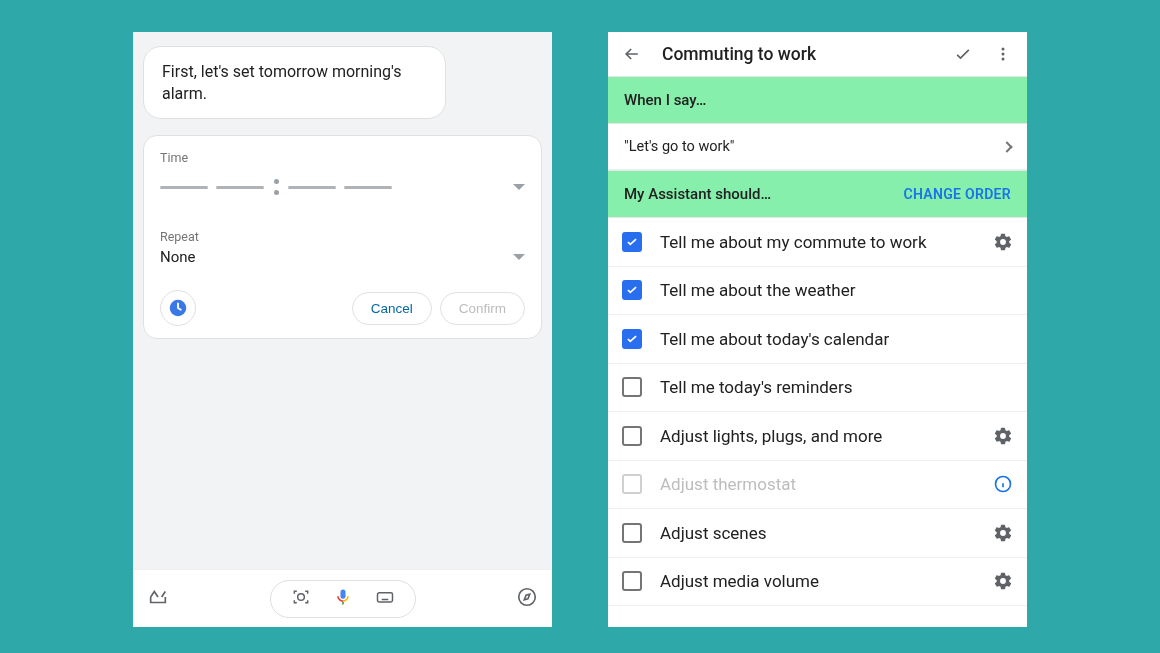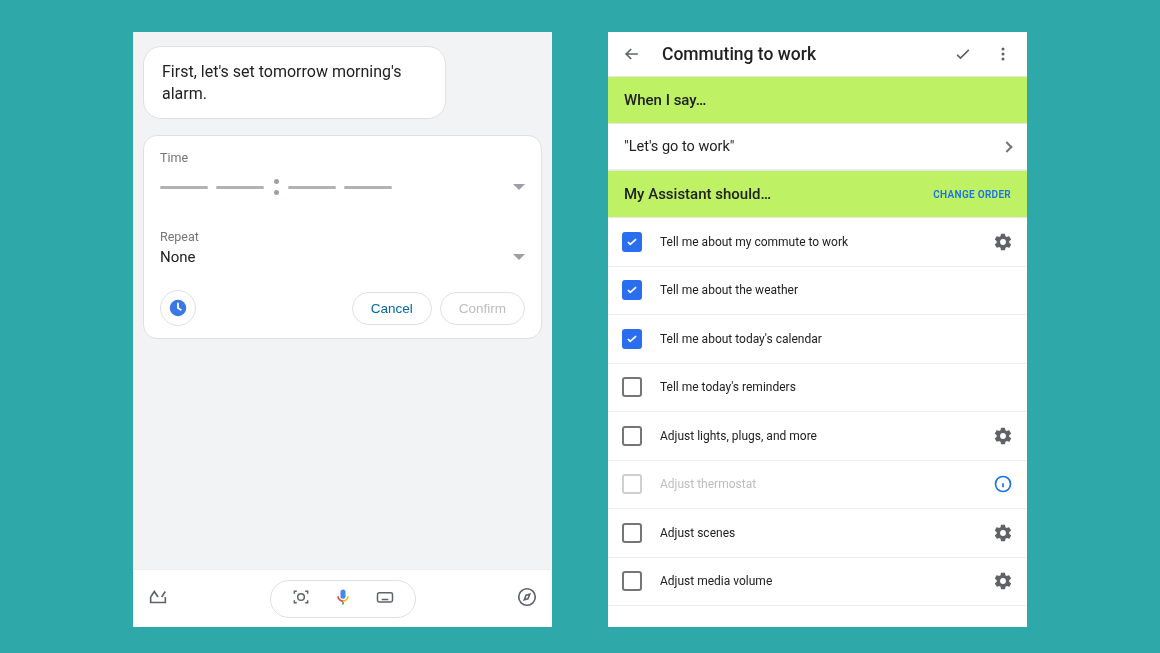--- a/index.html
+++ b/index.html
@@ -168,33 +168,33 @@
   .right-header .title {
     flex: 1 1 auto;
     font-size: 17.5px;
     font-weight: 500;
     color: #212121;
   }
   .right-header svg, .right-header .icon { width: 20px; height: 20px; }
   .hdr-icon { color: #5f6368; display: flex; align-items: center; }
 
   .section-header {
-    background: #bef264;
+    background: #86efac;
     padding: 14px 16px;
     font-size: 15px;
     font-weight: 500;
     color: #212121;
     border-top: 1px solid #e6e6e6;
     border-bottom: 1px solid #e6e6e6;
     display: flex;
     align-items: center;
     justify-content: space-between;
   }
   .change-order {
-    font-size: 10px;
+    font-size: 14px;
     font-weight: 600;
     color: #1a73e8;
     letter-spacing: 0.3px;
   }
   .phrase-row {
     padding: 14px 16px;
     font-size: 14.5px;
     color: #212121;
     display: flex;
     align-items: center;
@@ -227,21 +227,21 @@
     justify-content: center;
   }
   .checkbox.checked {
     background: #2a6ef0;
     border-color: #2a6ef0;
   }
   .checkbox.checked svg { width: 14px; height: 14px; }
   .checkbox.disabled { border-color: #d0d0d0; }
   .action-label {
     flex: 1 1 auto;
-    font-size: 12px;
+    font-size: 17px;
     color: #212121;
   }
   .action-label.disabled { color: #bdbdbd; }
   .trail-icon { width: 20px; height: 20px; flex: 0 0 auto; display: flex; align-items: center; justify-content: center; }
   .gear svg { fill: #5f6368; width: 20px; height: 20px; }
   .info svg { stroke: #1a73e8; fill: none; width: 20px; height: 20px; stroke-width: 2; }
 
 </style>
 </head>
 <body>

